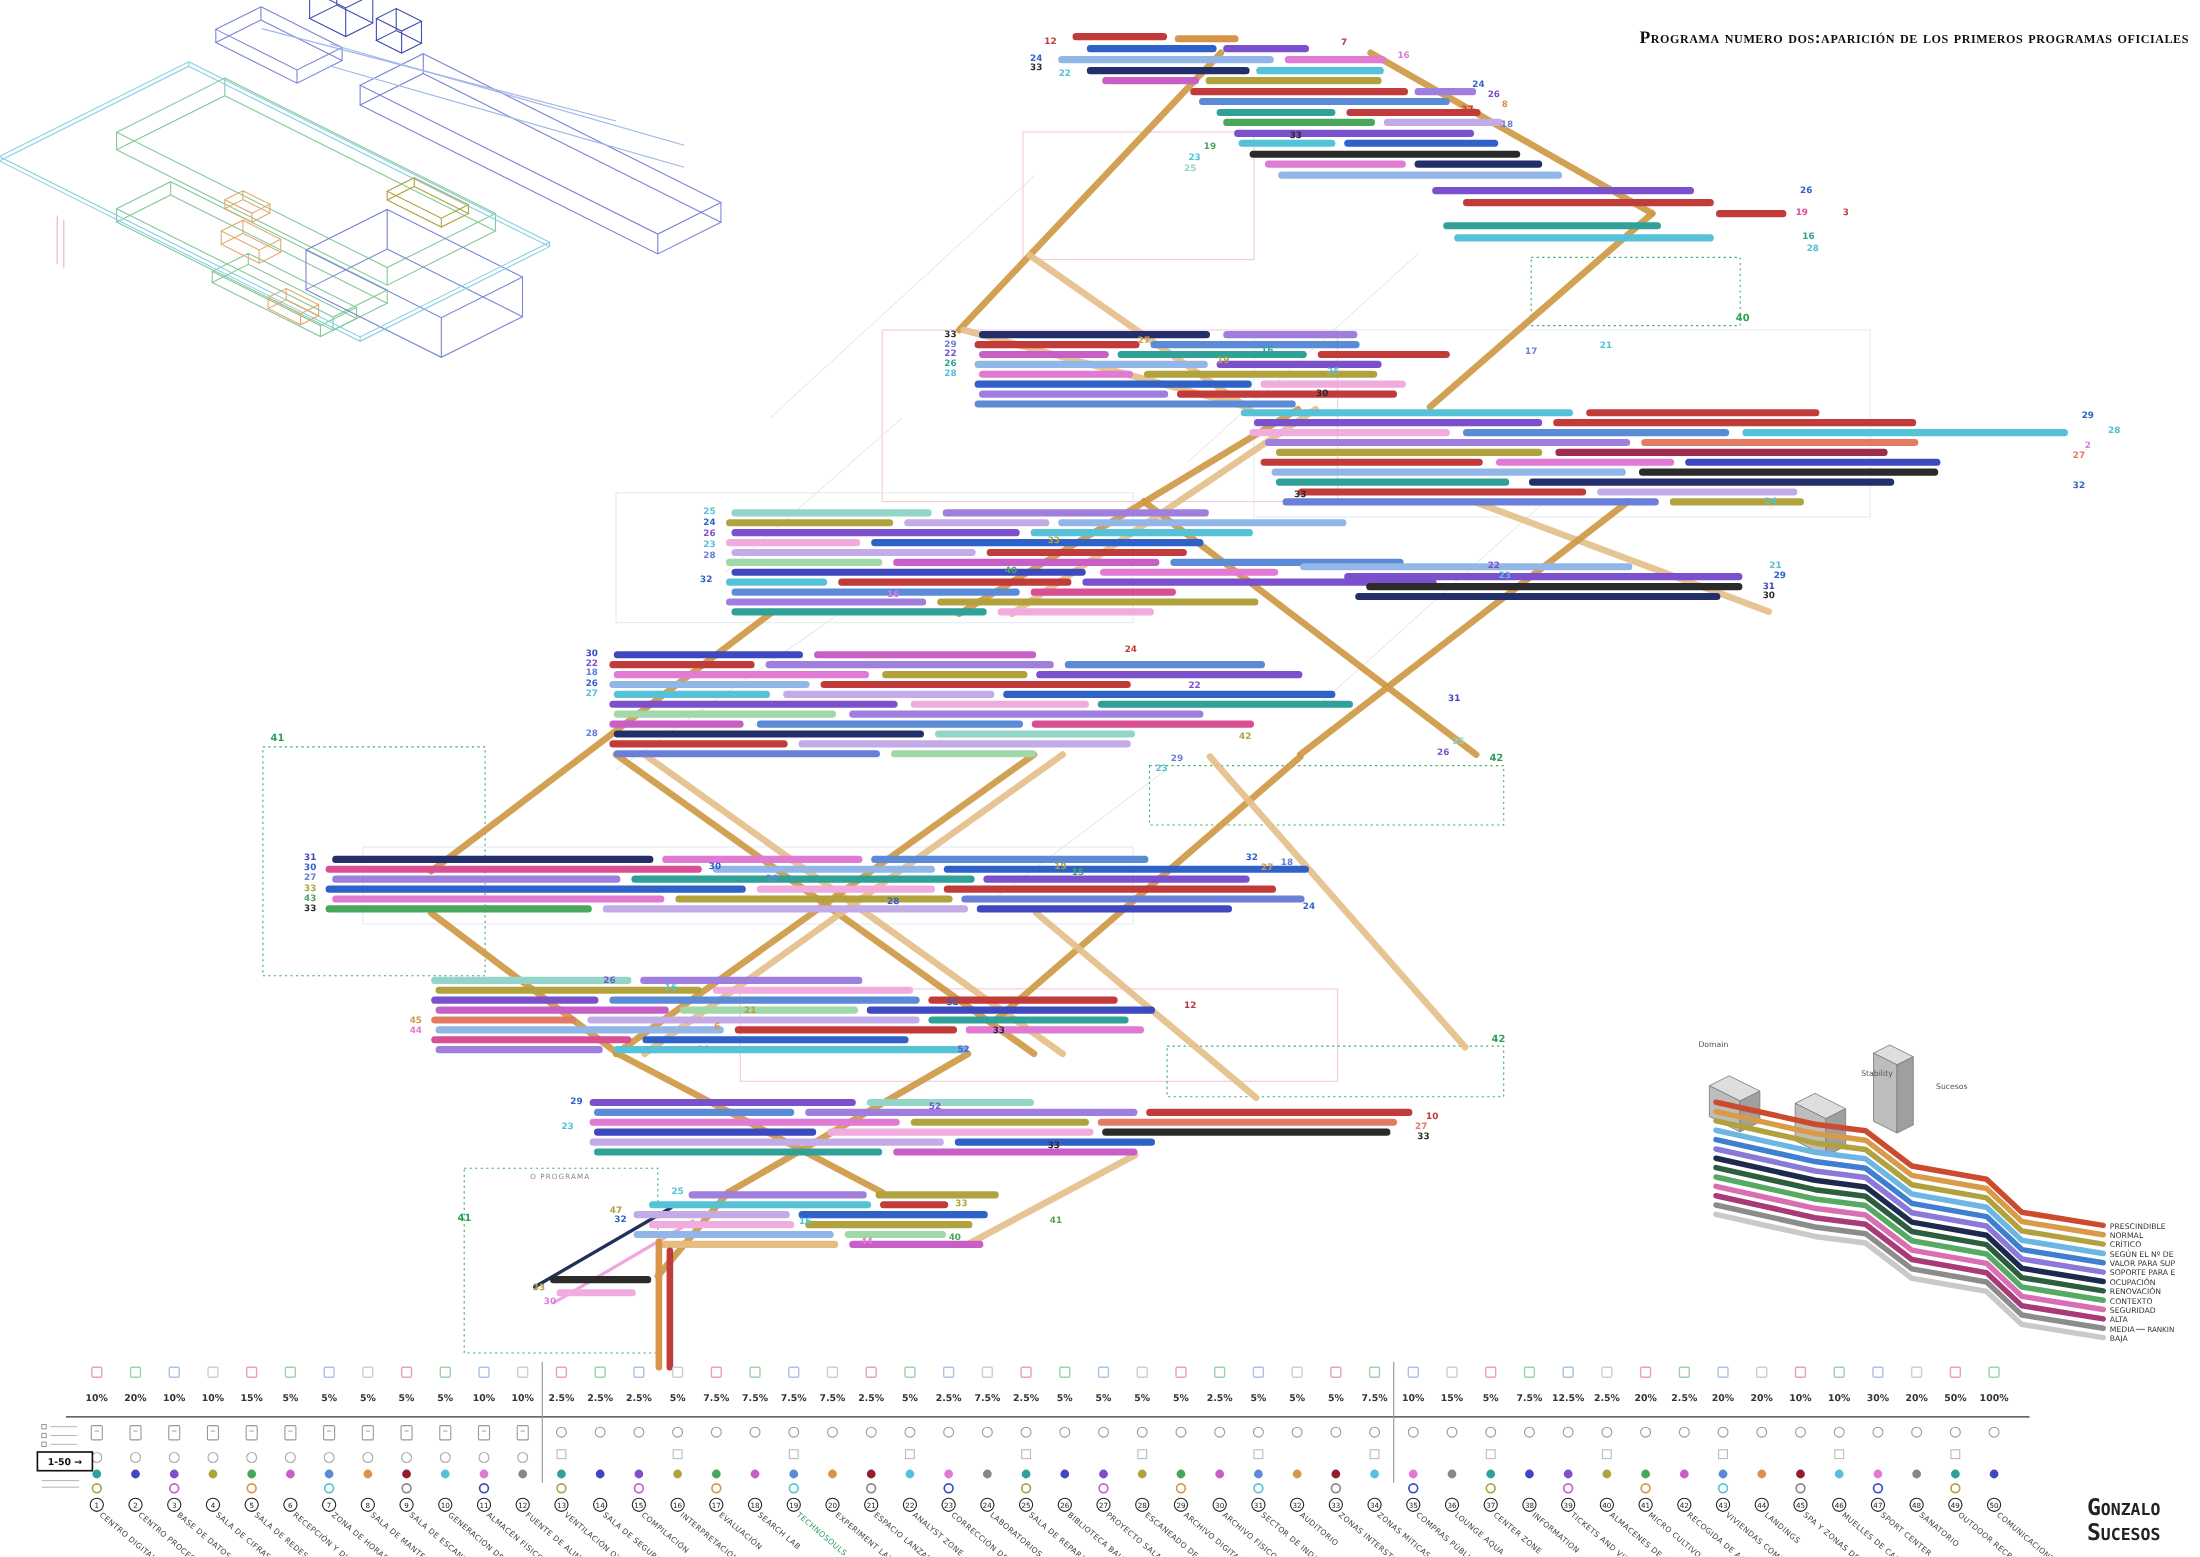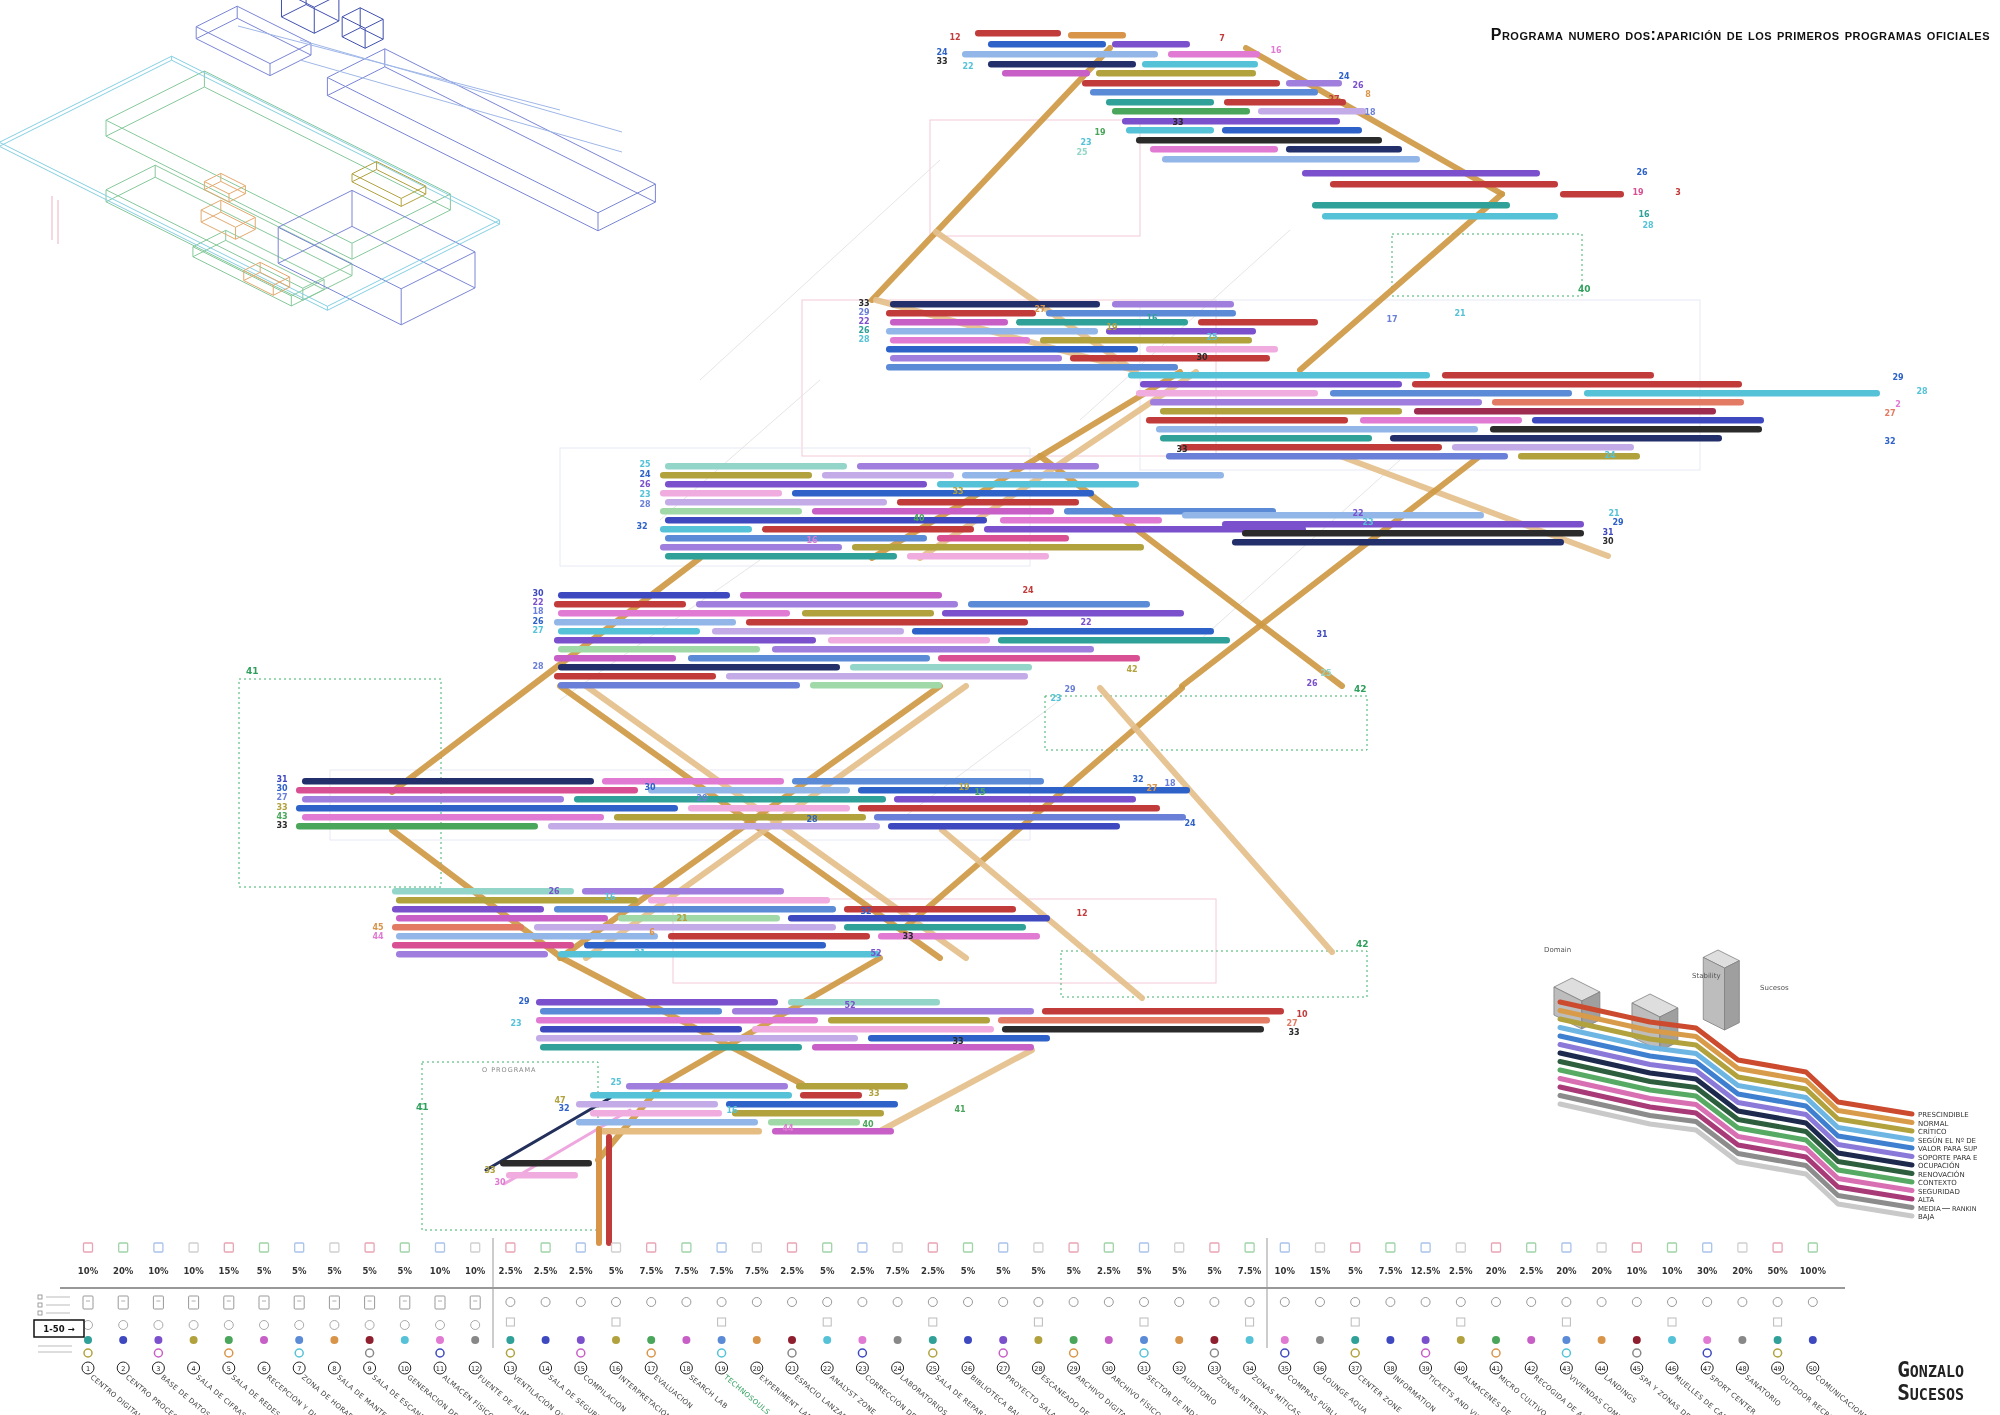--- a/index.html
+++ b/index.html
@@ -1,20 +1,20 @@
 <!DOCTYPE html>
 <html><head>
 <meta charset="utf-8">
 <style>
   html,body{margin:0;padding:0;background:#fff;}
   .canvas{position:relative;width:2000px;height:1415px;background:#ffffff;overflow:hidden;
           font-family:"DejaVu Sans",sans-serif;}
   svg text{font-family:"DejaVu Sans",sans-serif;}
   .title{position:absolute;top:26px;right:10px;
-         font-family:Liberation Sans, sans-serif;font-weight:bold;
+         font-family:Liberation Serif, serif;font-weight:bold;
          font-variant:small-caps;font-size:16px;letter-spacing:.5px;color:#101010;}
   .author{position:absolute;right:36px;bottom:10px;
           font-family:"DejaVu Sans Mono",monospace;font-weight:bold;
           font-variant:small-caps;font-size:21px;line-height:1.1;color:#222;margin-top:17px;}
   #dsvg{position:absolute;left:0;top:0;}
 </style>
 </head>
 <body>
 
 <div class="canvas">

